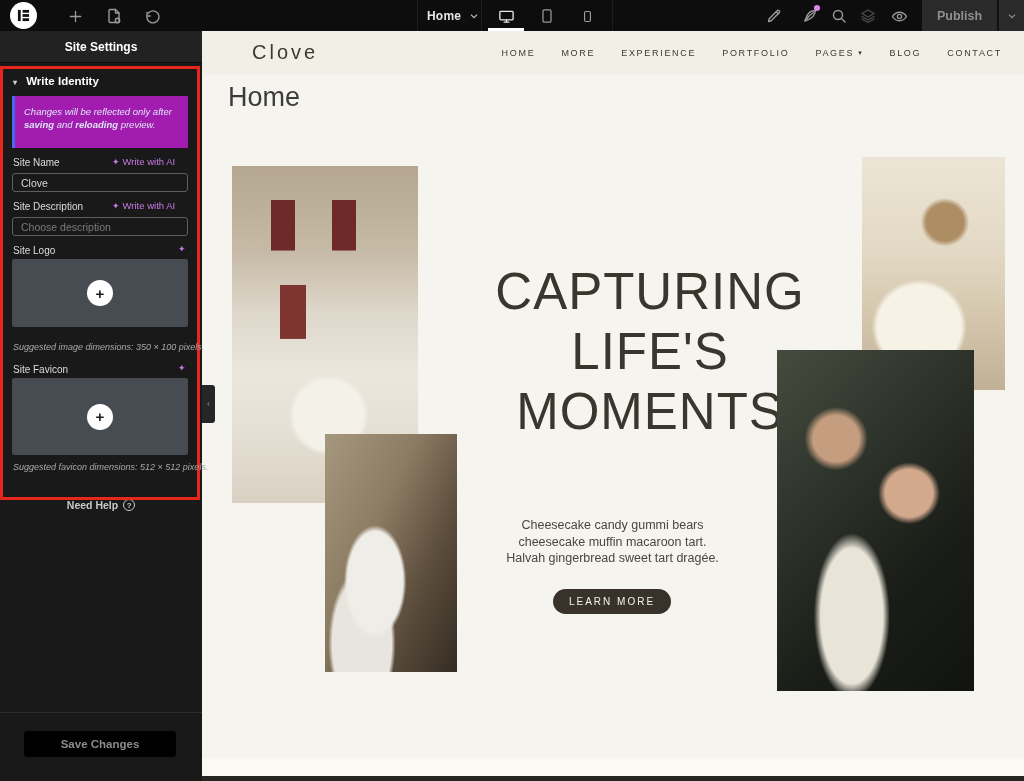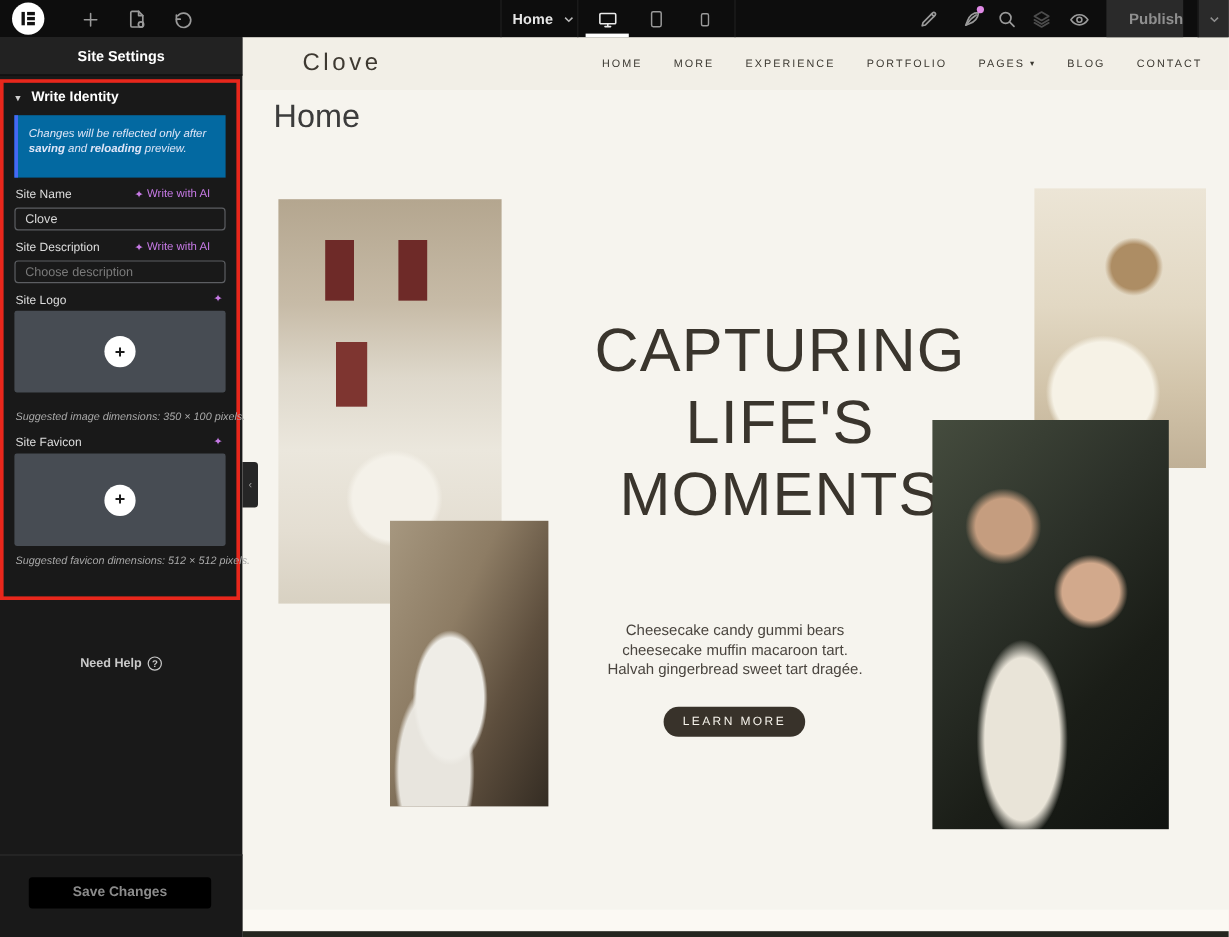--- a/index.html
+++ b/index.html
@@ -8,51 +8,51 @@
   .abs { position:absolute; }
 
   
   #topbar { left:0; top:0; width:1024px; height:31px; background:#0d0d0d; z-index:50; }
   .tb-sep { position:absolute; top:0; width:1px; height:31px; background:#1e1e1e; }
   .tb-icon { position:absolute; top:7px; width:18px; height:18px; display:flex; align-items:center; justify-content:center; }
   .tb-icon svg { stroke:#9a9a9a; fill:none; stroke-width:1.4; stroke-linecap:round; stroke-linejoin:round; }
   .logo-circle { left:10px; top:2px; width:27px; height:27px; border-radius:50%; background:#ffffff; display:flex; align-items:center; justify-content:center; }
   .home-label { left:427px; top:0; height:31px; display:flex; align-items:center; color:#e6e6e6; font-size:12px; font-weight:bold; letter-spacing:.2px; }
   .active-underline { left:488px; top:28px; width:36px; height:3px; background:#ffffff; }
-  #publish-btn { left:922px; top:0; width:64px; height:31px; background:#2a2a2a; color:#8f8f8f; font-size:12.5px; font-weight:bold; display:flex; align-items:center; justify-content:flex-end; }
+  #publish-btn { left:922px; top:0; width:75px; height:31px; background:#2a2a2a; color:#8f8f8f; font-size:12.5px; font-weight:bold; display:flex; align-items:center; justify-content:center; }
   #publish-chevron { left:998px; top:0; width:26px; height:31px; background:#2a2a2a; border-left:1px solid #161616; display:flex; align-items:center; justify-content:center; }
   .pink-dot { position:absolute; right:-1px; top:-2px; width:6px; height:6px; border-radius:50%; background:#e08ae6; }
 
   
   #panel { left:0; top:31px; width:202px; height:750px; background:#191919; z-index:40; }
   #panel-header { left:0; top:31px; width:202px; height:32px; background:#222222; border-bottom:1px solid #0b0b0b; z-index:45; display:flex; align-items:center; justify-content:center; }
   #panel-title { color:#ffffff; font-size:12px; font-weight:bold; }
   .hdr-btn { position:absolute; top:31px; height:32px; width:30px; display:flex; align-items:center; justify-content:center; color:#cfcfcf; font-size:14px; }
   #back-btn { left:0; }
   #close-btn { right:0; font-size:12px; }
 
   #highlight-box { left:0; top:66px; width:200px; height:434px; border:3px solid #e8271c; z-index:44; pointer-events:none; }
 
   .sec-head { left:13px; top:75px; color:#ffffff; font-size:11.5px; font-weight:bold; z-index:45; }
   .sec-caret { color:#cfcfcf; font-size:8px; margin-right:6px; }
 
-  #notice { left:12px; top:96px; width:176px; height:52px; background:#0369a1; border-left:3px solid #4568f5; color:#dfe5f7; font-size:9.5px; font-style:italic; line-height:13px; padding:9px 8px 0 9px; z-index:45; }
+  #notice { left:12px; top:96px; width:176px; height:52px; background:#a21caf; border-left:3px solid #4568f5; color:#dfe5f7; font-size:9.5px; font-style:italic; line-height:13px; padding:9px 8px 0 9px; z-index:45; }
   #notice b { font-weight:bold; }
 
   .field-label { color:#dedede; font-size:10px; z-index:45; }
   .ai-link { color:#c77ae6; font-size:9.5px; z-index:45; display:flex; align-items:center; gap:3px; }
   .ai-spark { font-size:9px; }
   .text-input { left:12px; width:176px; height:19px; background:transparent; border:1px solid #5c5e62; border-radius:3px; color:#d8d8d8; font-size:10.5px; padding:0 8px; font-family:"Liberation Sans",sans-serif; z-index:45; }
   .text-input::placeholder { color:#7a7a7a; }
 
   .upload-box { left:12px; width:176px; background:#474c53; border-radius:2px; z-index:45; display:flex; align-items:center; justify-content:center; }
   .plus-circle { width:26px; height:26px; border-radius:50%; background:#ffffff; color:#1a1a1a; font-size:15px; font-weight:bold; display:flex; align-items:center; justify-content:center; }
   .hint { left:13px; color:#a9a9a9; font-size:9px; font-style:italic; z-index:45; }
 
-  #need-help { left:0; top:547px; width:202px; text-align:center; color:#c9c9c9; font-size:10.5px; font-weight:bold; z-index:41; display:flex; align-items:center; justify-content:center; gap:5px; }
+  #need-help { left:0; top:499px; width:202px; text-align:center; color:#c9c9c9; font-size:10.5px; font-weight:bold; z-index:41; display:flex; align-items:center; justify-content:center; gap:5px; }
   .q-circle { display:inline-flex; width:12px; height:12px; border:1px solid #c9c9c9; border-radius:50%; font-size:8px; font-weight:bold; align-items:center; justify-content:center; }
 
   #save-area { left:0; top:712px; width:202px; height:69px; background:#191919; border-top:1px solid #2e2e2e; z-index:41; }
   #save-btn { left:24px; top:731px; width:152px; height:26px; background:#000000; border:none; border-radius:3px; color:#8b8b8b; font-size:11.5px; font-weight:bold; z-index:42; font-family:"Liberation Sans",sans-serif; }
 
   #collapse-tab { left:202px; top:385px; width:13px; height:38px; background:#262626; border-radius:0 3px 3px 0; color:#9a9a9a; font-size:9px; display:flex; align-items:center; justify-content:center; z-index:46; }
 
   
   #preview { left:202px; top:31px; width:822px; height:750px; background:#f6f4ee; }
   #site-header { left:202px; top:31px; width:822px; height:44px; background:#f2efe7; z-index:5; }

